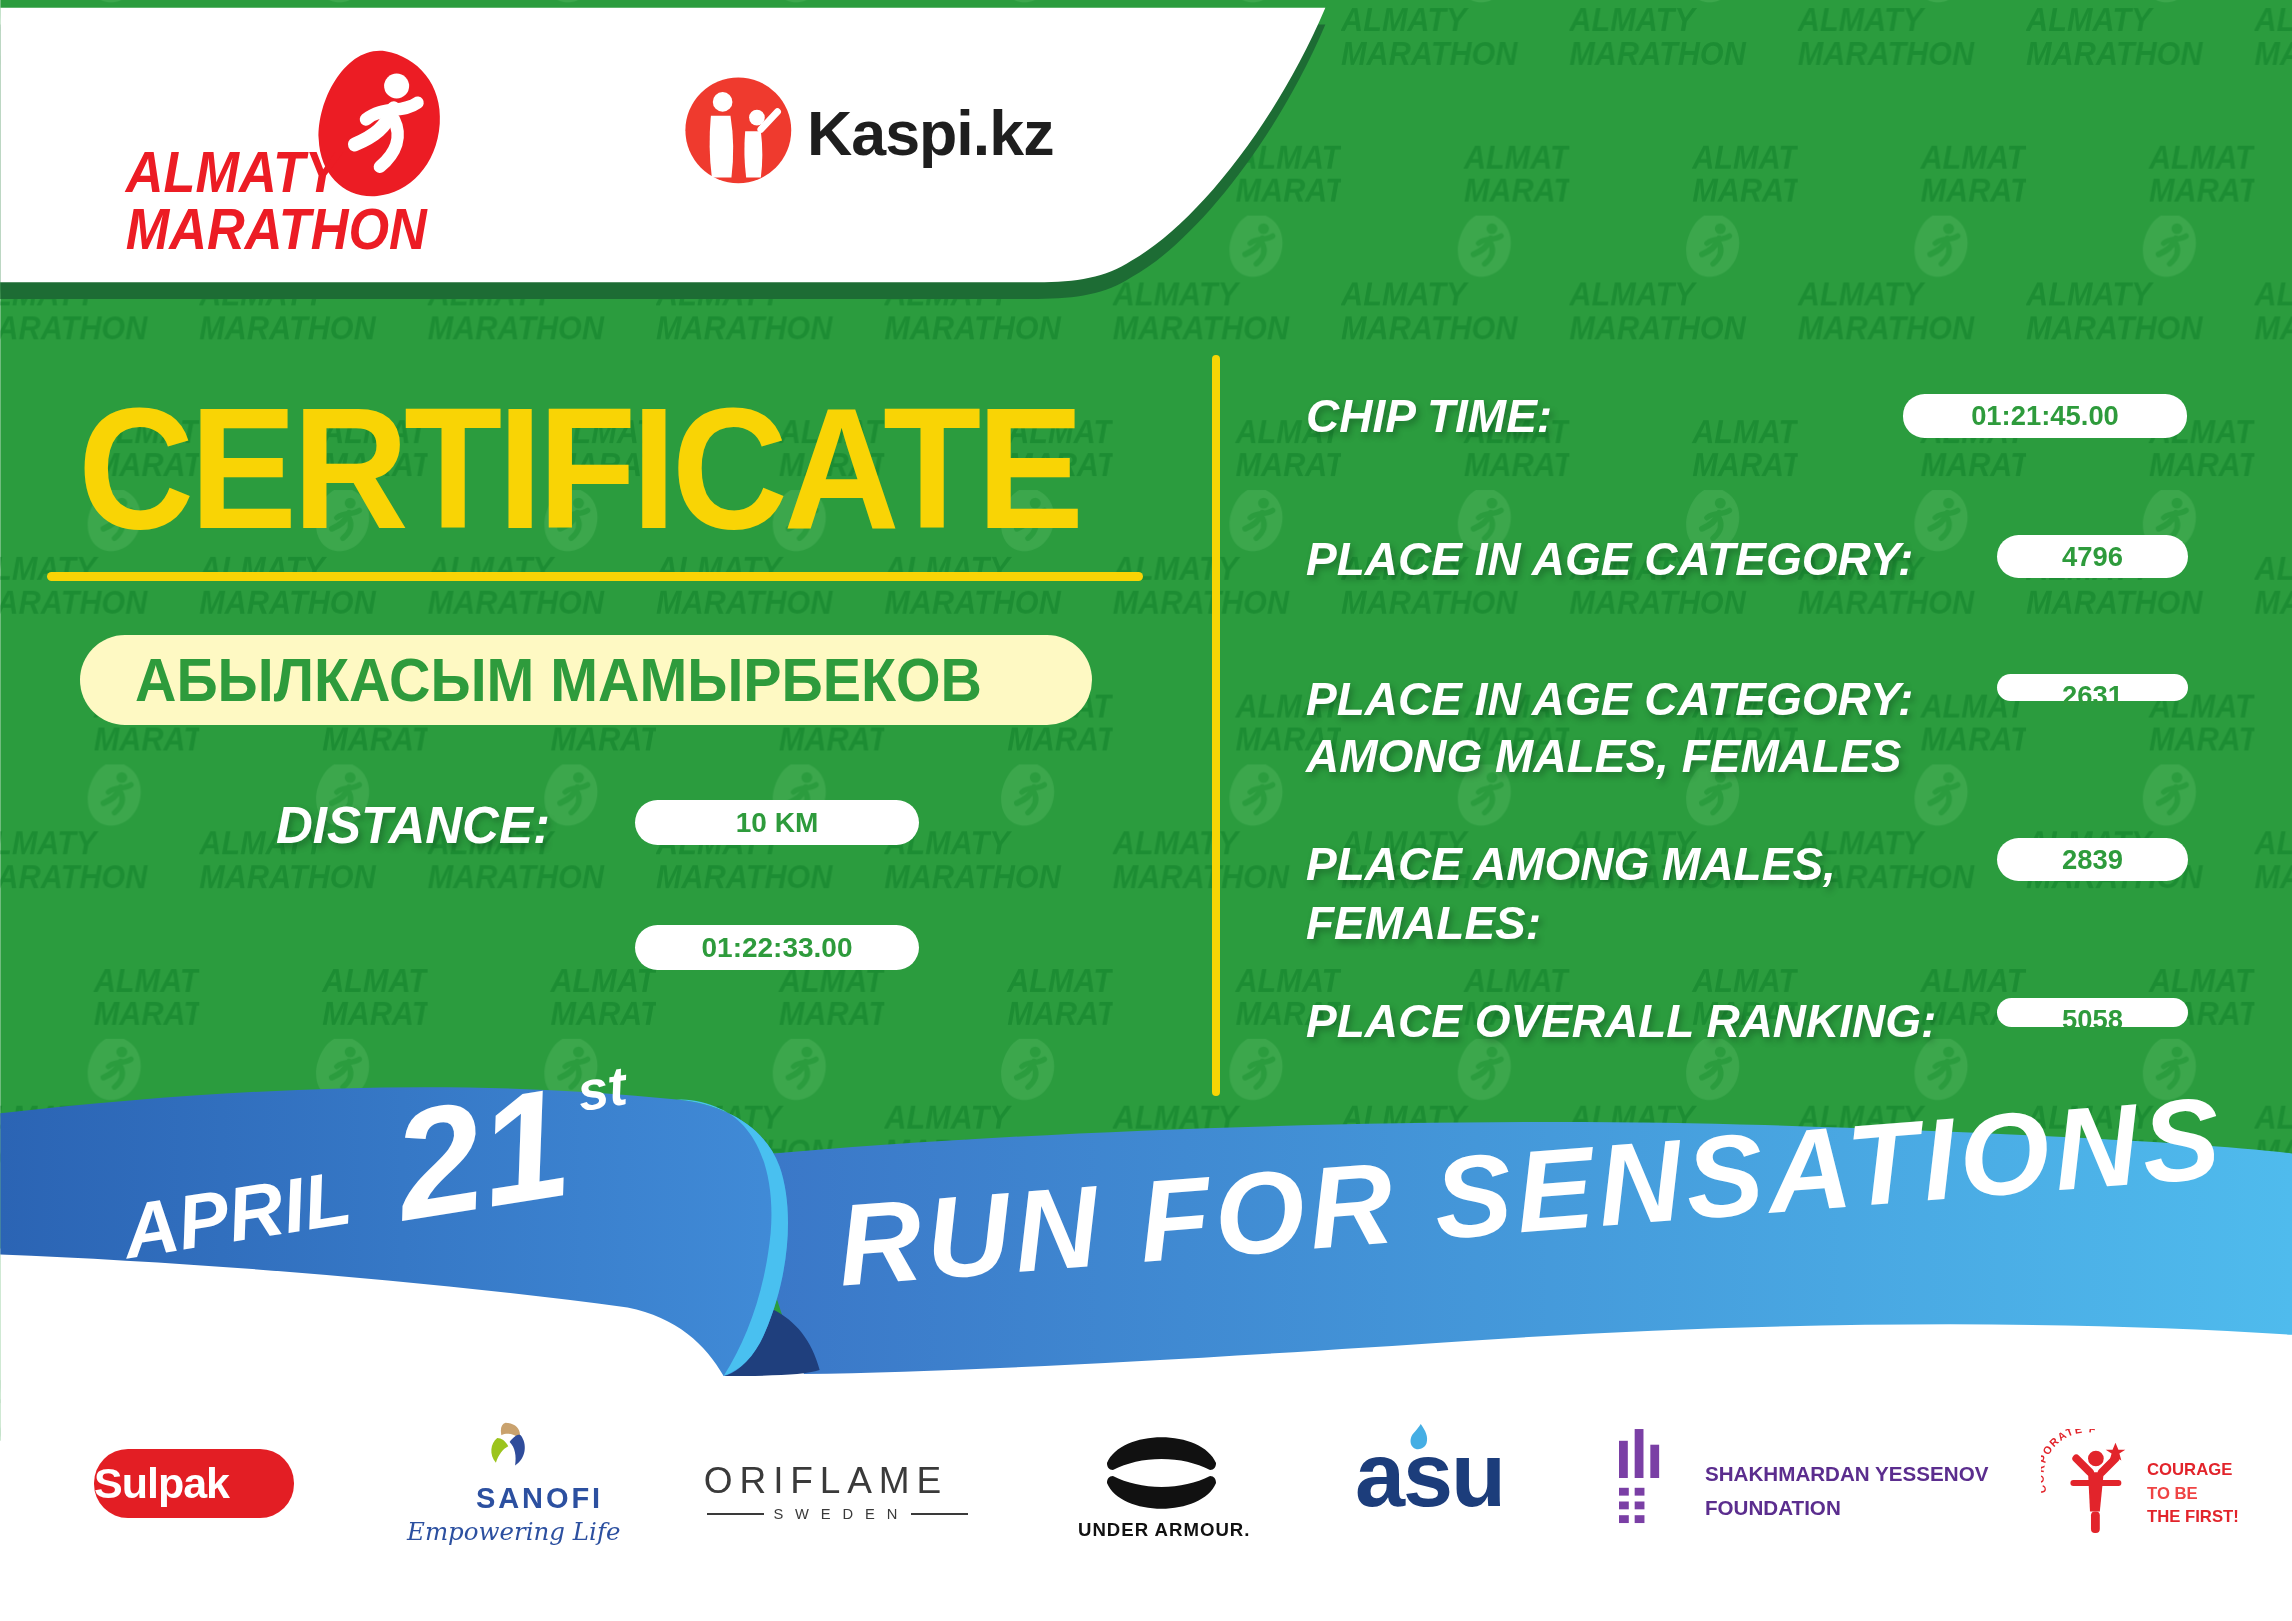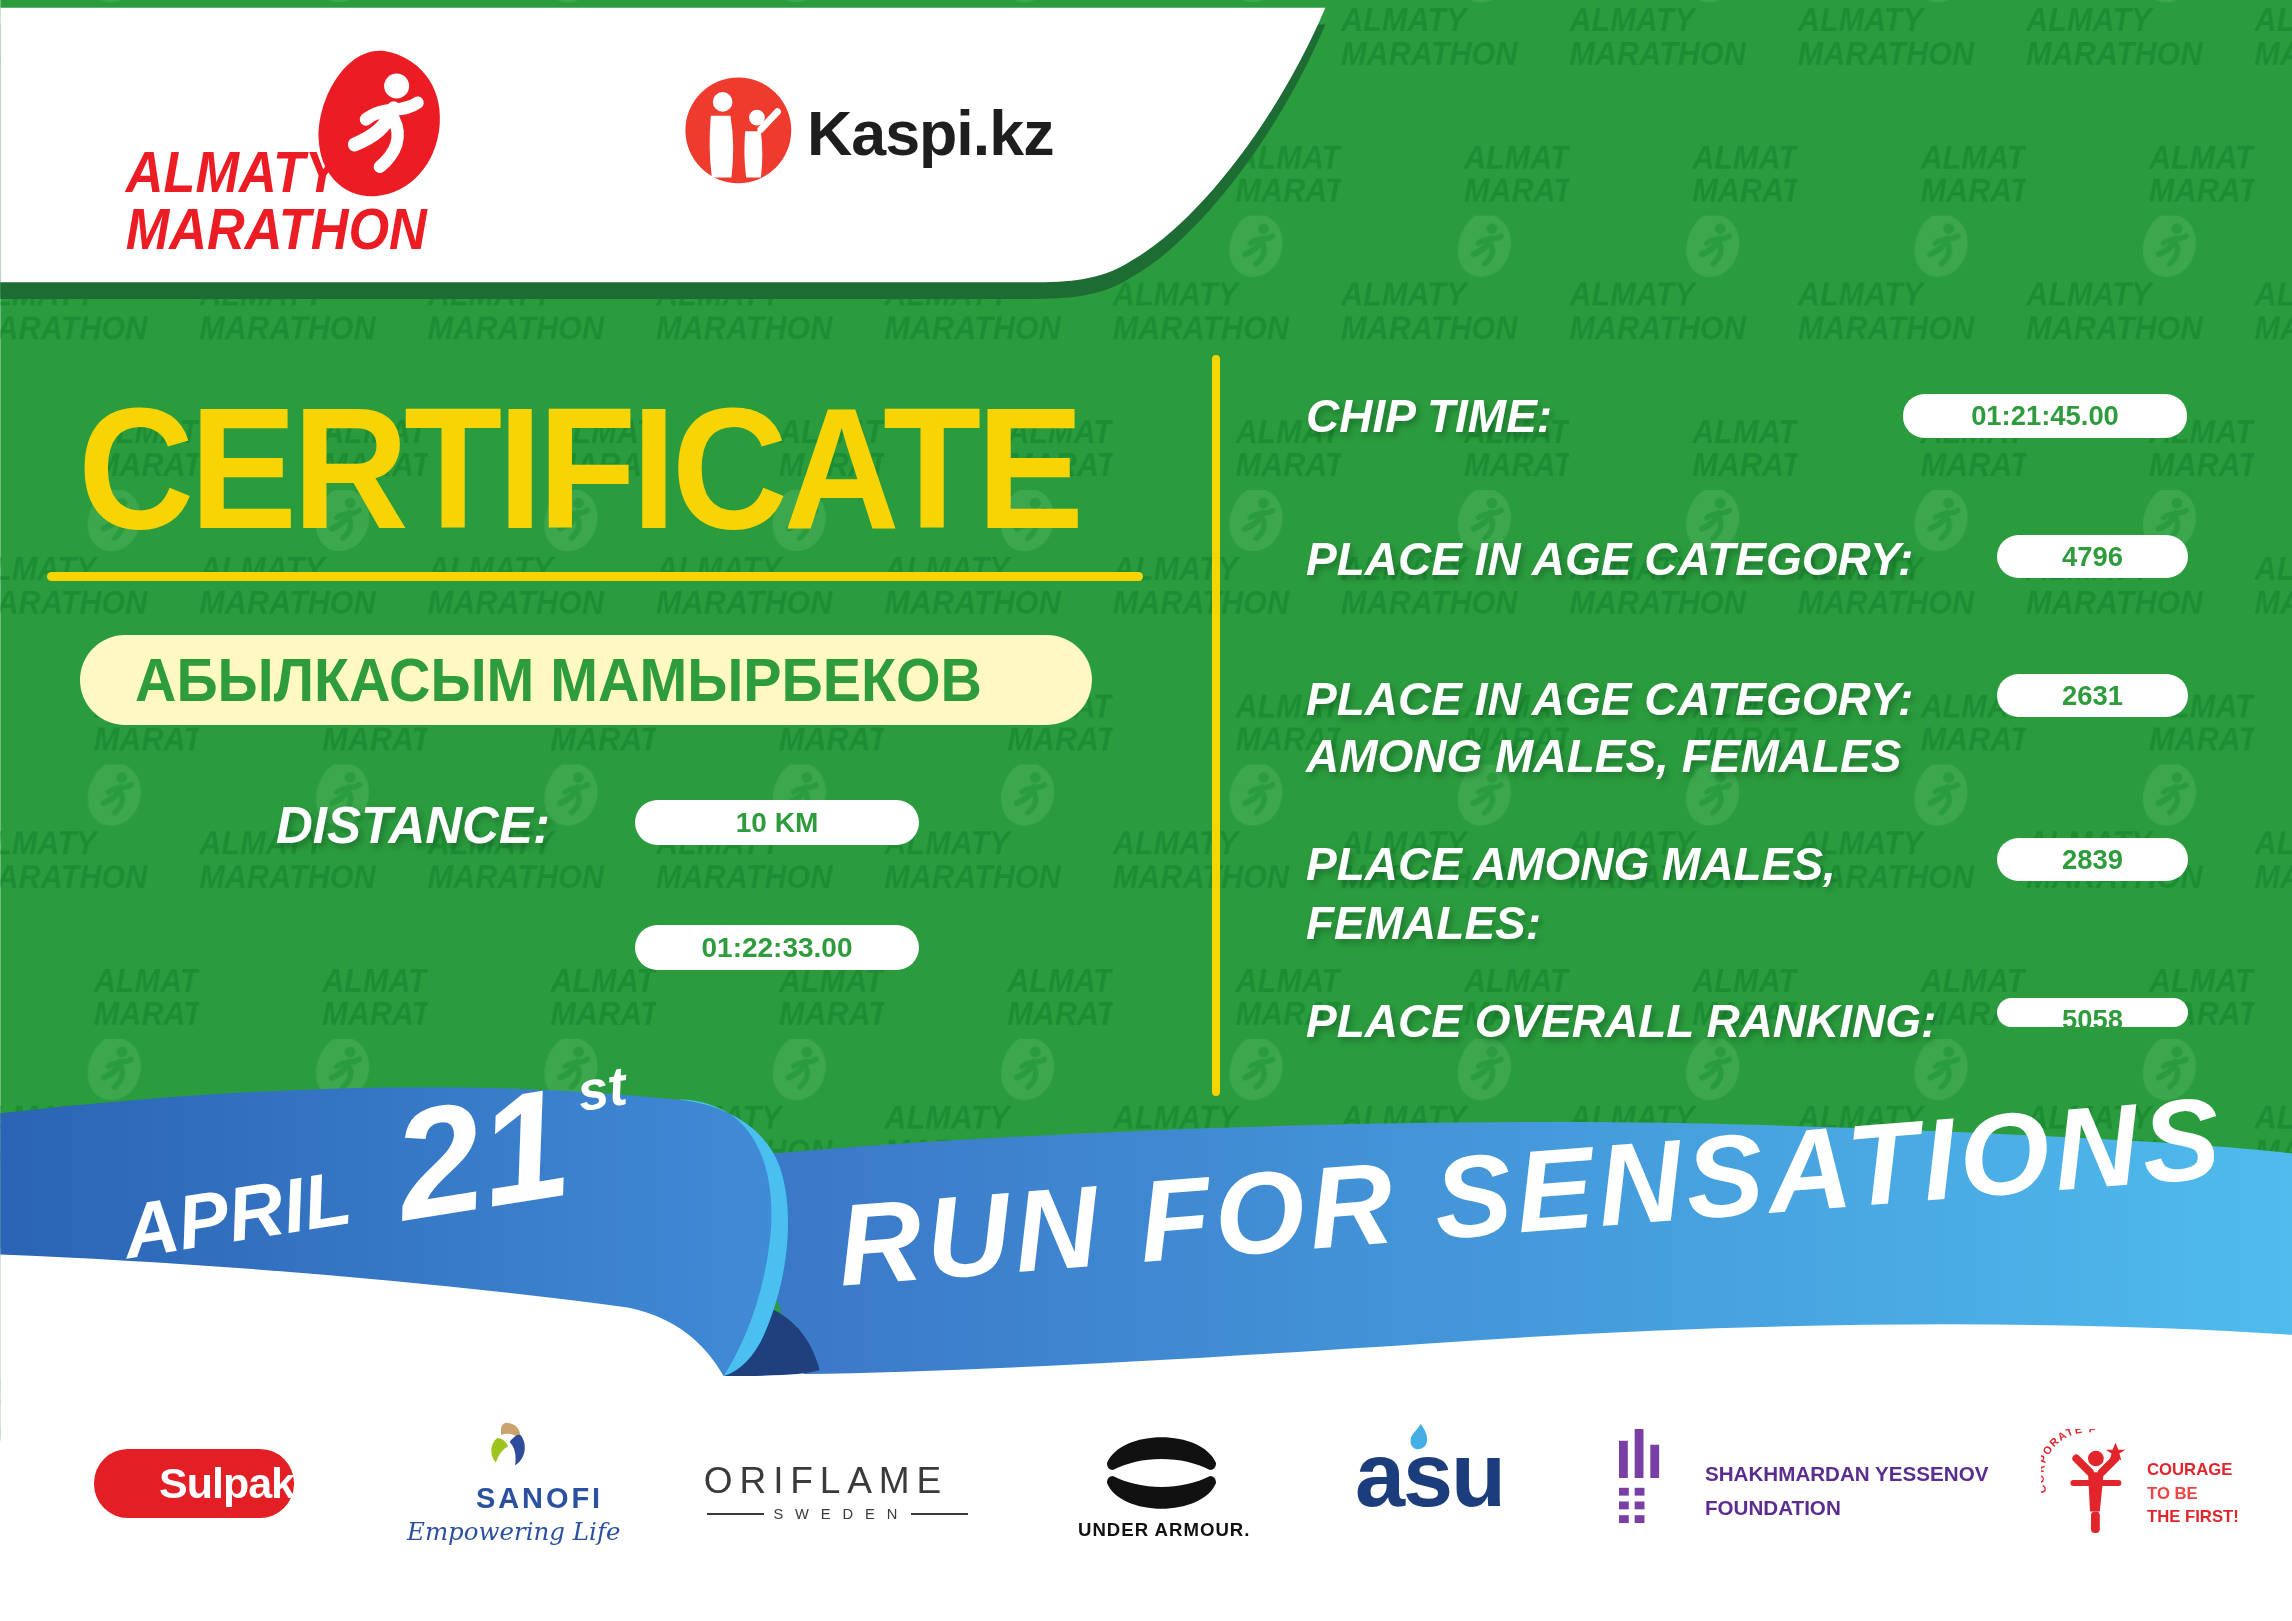--- a/index.html
+++ b/index.html
@@ -140,36 +140,36 @@
     <div class="pill-val" style="line-height:44px;font-size:27.4px">01:21:45.00</div>
   </div>
 
   <div class="abs r-label" style="left:1306px;top:532px">PLACE IN AGE CATEGORY:</div>
   <div class="abs pill" style="left:1997px;top:535px;width:191px;height:43px;border-radius:21.6px">
     <div class="pill-val" style="line-height:43px;font-size:27.4px">4796</div>
   </div>
 
   <div class="abs r-label" style="left:1306px;top:672px">PLACE IN AGE CATEGORY:</div>
   <div class="abs r-label" style="left:1306px;top:729px">AMONG MALES, FEMALES</div>
-  <div class="abs pill" style="left:1997px;top:674px;width:191px;height:43px;border-radius:21.6px">
+  <div class="abs pill" style="left:1997px;top:674px;width:191px;height:27px;border-radius:21.6px">
     <div class="pill-val" style="line-height:43px;font-size:27.4px">2631</div>
   </div>
 
   <div class="abs r-label" style="left:1306px;top:837px">PLACE AMONG MALES,</div>
   <div class="abs r-label" style="left:1306px;top:896px">FEMALES:</div>
   <div class="abs pill" style="left:1997px;top:838px;width:191px;height:43px;border-radius:21.6px">
     <div class="pill-val" style="line-height:43px;font-size:27.4px">2839</div>
   </div>
 
   <div class="abs r-label" style="left:1306px;top:994px">PLACE OVERALL RANKING:</div>
   <div class="abs pill" style="left:1997px;top:998px;width:191px;height:29px;border-radius:21.6px">
     <div class="pill-val" style="line-height:43px;font-size:27.4px">5058</div>
   </div>
 
-  <div class="abs" style="left:94px;top:1449px;width:200px;height:69px;border-radius:34px;background:#E31E24;text-align:right">
+  <div class="abs" style="left:94px;top:1449px;width:200px;height:69px;border-radius:34px;background:#E31E24;text-align:left">
     <div class="sp-text" style="line-height:69px;font-size:43px;font-weight:bold;color:#fff;letter-spacing:-1px">Sulpak</div>
   </div>
 
   <div class="abs" style="left:407px;top:1419px;width:196px;text-align:right">
     <svg width="55" height="57" viewBox="0 0 80 80" style="margin:0 auto">
       <path d="M40,4 C56,4 64,16 60,26 C52,20 42,18 34,22 C32,12 34,6 40,4 Z" fill="#C9A26E"></path>
       <path d="M62,22 C72,34 70,56 54,66 C56,52 54,40 46,32 C52,24 58,20 62,22 Z" fill="#2F4C9B"></path>
       <path d="M28,26 C18,34 16,50 26,62 C30,50 36,42 44,38 C40,30 34,26 28,26 Z" fill="#9CC41D"></path>
     </svg>
     <div class="sp-text" style="font-size:29px;font-weight:bold;letter-spacing:2.9px;color:#2C50A0;margin-top:5.9px">SANOFI</div>

